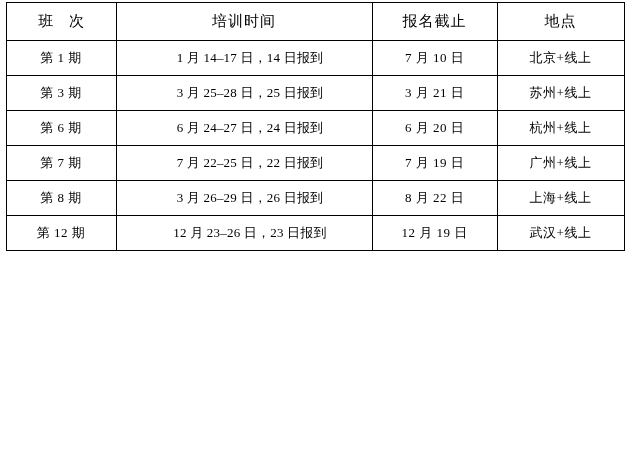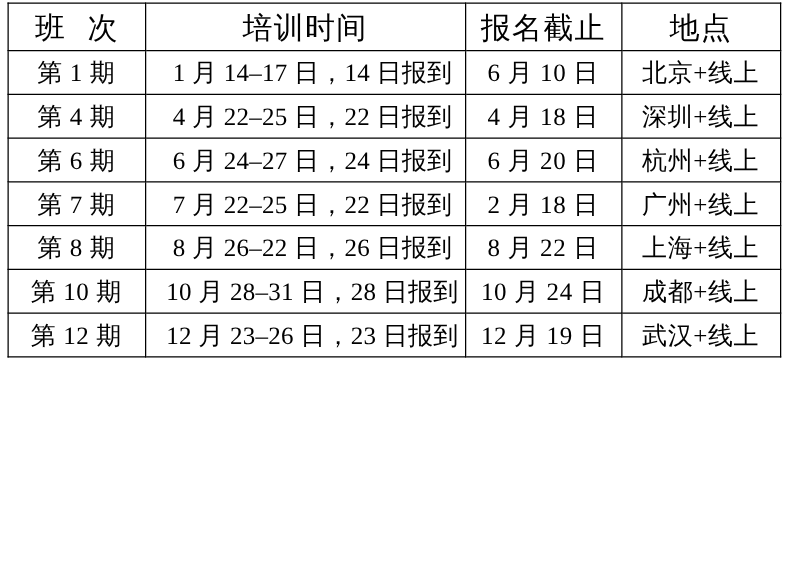--- a/index.html
+++ b/index.html
@@ -31,30 +31,30 @@
   table.schedule td, table.schedule th {
     border: 1px solid #000000;
     text-align: center;
     vertical-align: middle;
     padding: 0;
     font-weight: normal;
     white-space: nowrap;
   }
   thead th {
     height: 37px;
-    font-size: 24px;
+    font-size: 15px;
     letter-spacing: 1px;
   }
   thead th.col-term {
     letter-spacing: 6px;
     text-indent: 6px;
   }
   tbody td {
     height: 34px;
-    font-size: 20px;
+    font-size: 13px;
   }
   tbody td.col-term {
     letter-spacing: 0.5px;
   }
   tbody td.col-time {
     letter-spacing: 0.2px;
     padding-left: 12px;
   }
   tbody td.col-deadline {
     letter-spacing: 0.5px;
@@ -83,52 +83,46 @@
         <th class="col-term">班 次</th>
         <th class="col-time">培训时间</th>
         <th class="col-deadline">报名截止</th>
         <th class="col-place">地点</th>
       </tr>
     </thead>
     <tbody>
       <tr>
         <td class="col-term">第 1 期</td>
         <td class="col-time">1 月 14–17 日，14 日报到</td>
-        <td class="col-deadline">6 月 10 日</td>
+        <td class="col-deadline">7 月 10 日</td>
         <td class="col-place">北京+线上</td>
       </tr>
       <tr>
-        <td class="col-term">第 4 期</td>
-        <td class="col-time">4 月 22–25 日，22 日报到</td>
-        <td class="col-deadline">4 月 18 日</td>
-        <td class="col-place">深圳+线上</td>
+        <td class="col-term">第 3 期</td>
+        <td class="col-time">3 月 25–28 日，25 日报到</td>
+        <td class="col-deadline">3 月 21 日</td>
+        <td class="col-place">苏州+线上</td>
       </tr>
       <tr>
         <td class="col-term">第 6 期</td>
         <td class="col-time">6 月 24–27 日，24 日报到</td>
         <td class="col-deadline">6 月 20 日</td>
         <td class="col-place">杭州+线上</td>
       </tr>
       <tr>
         <td class="col-term">第 7 期</td>
         <td class="col-time">7 月 22–25 日，22 日报到</td>
-        <td class="col-deadline">2 月 18 日</td>
+        <td class="col-deadline">7 月 19 日</td>
         <td class="col-place">广州+线上</td>
       </tr>
       <tr>
         <td class="col-term">第 8 期</td>
-        <td class="col-time">8 月 26–22 日，26 日报到</td>
+        <td class="col-time">3 月 26–29 日，26 日报到</td>
         <td class="col-deadline">8 月 22 日</td>
         <td class="col-place">上海+线上</td>
-      </tr>
-      <tr>
-        <td class="col-term">第 10 期</td>
-        <td class="col-time">10 月 28–31 日，28 日报到</td>
-        <td class="col-deadline">10 月 24 日</td>
-        <td class="col-place">成都+线上</td>
       </tr>
       <tr>
         <td class="col-term">第 12 期</td>
         <td class="col-time">12 月 23–26 日，23 日报到</td>
         <td class="col-deadline">12 月 19 日</td>
         <td class="col-place">武汉+线上</td>
       </tr>
     </tbody>
   </table>
 </div>

